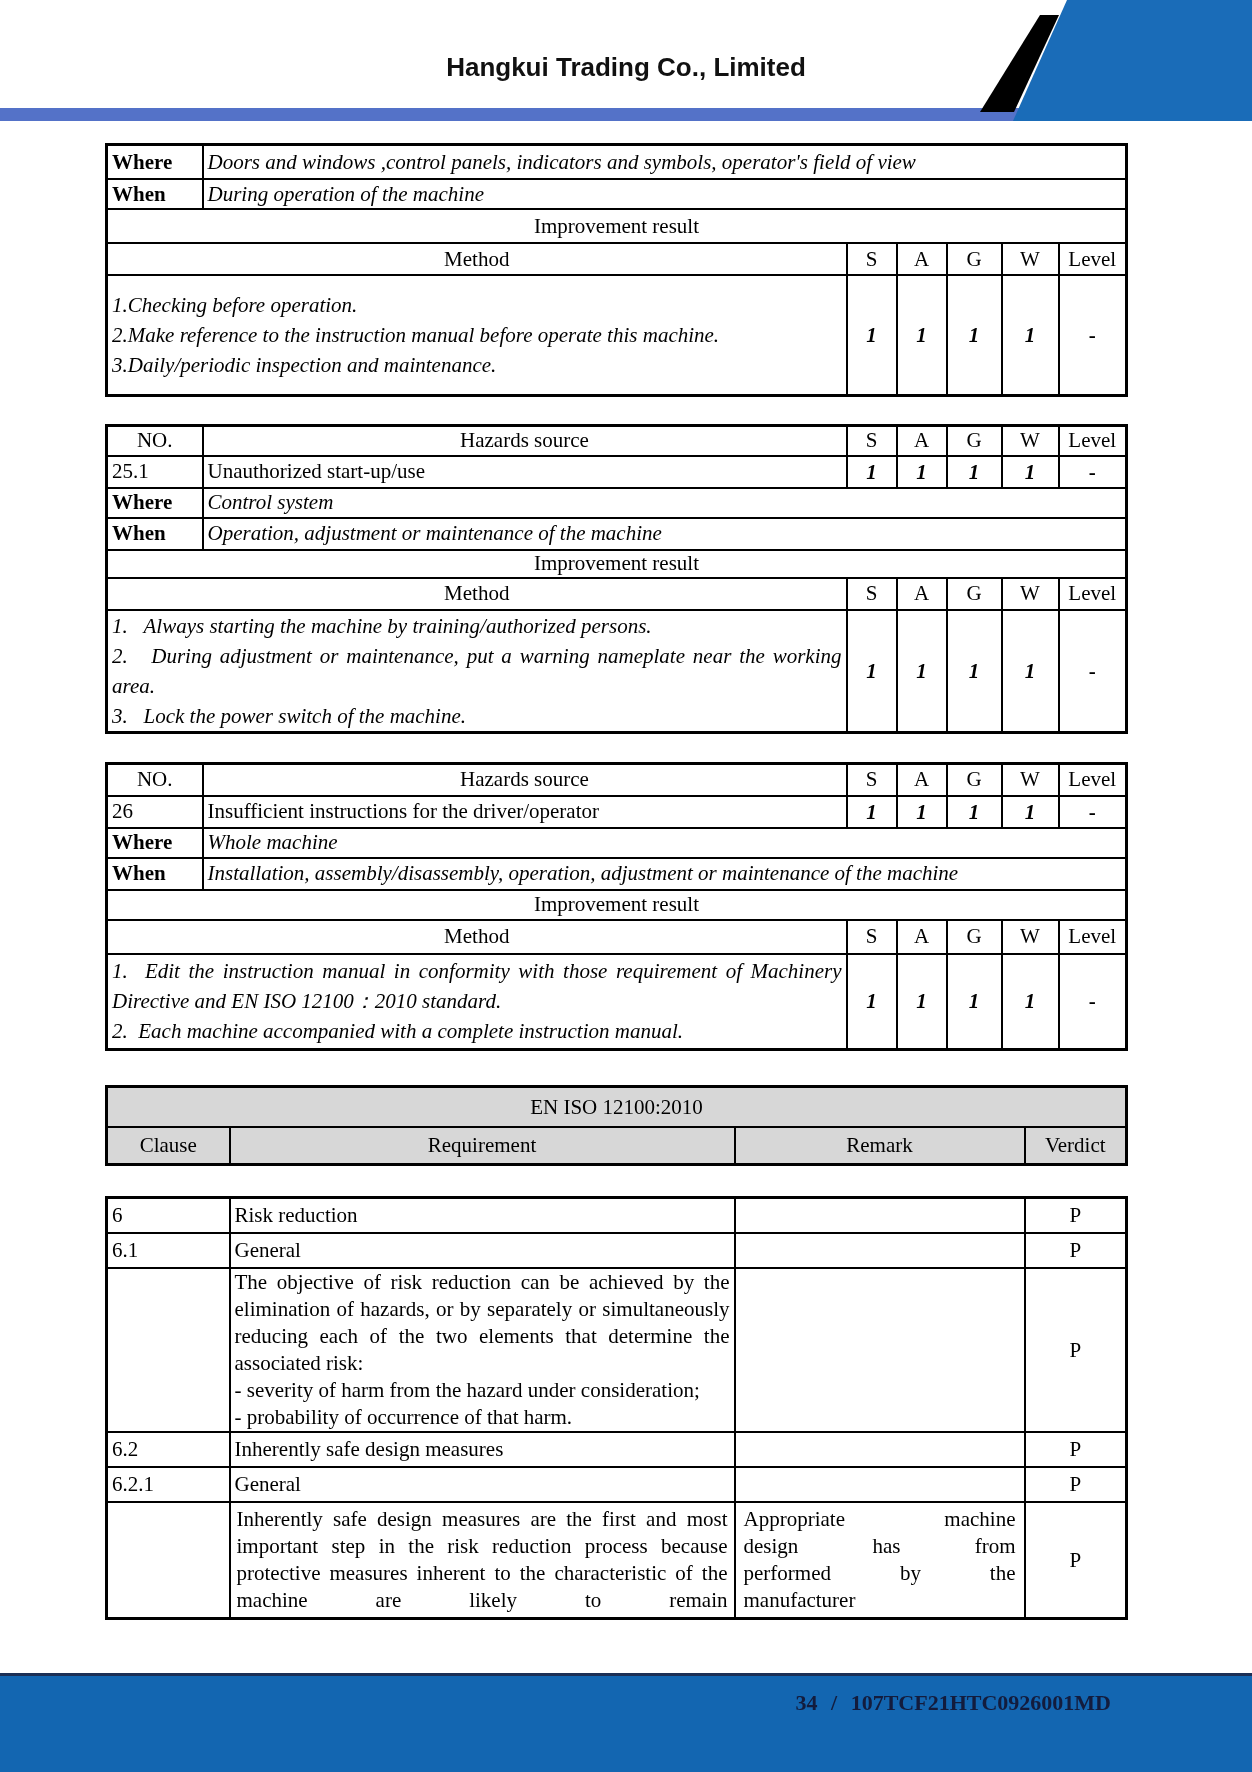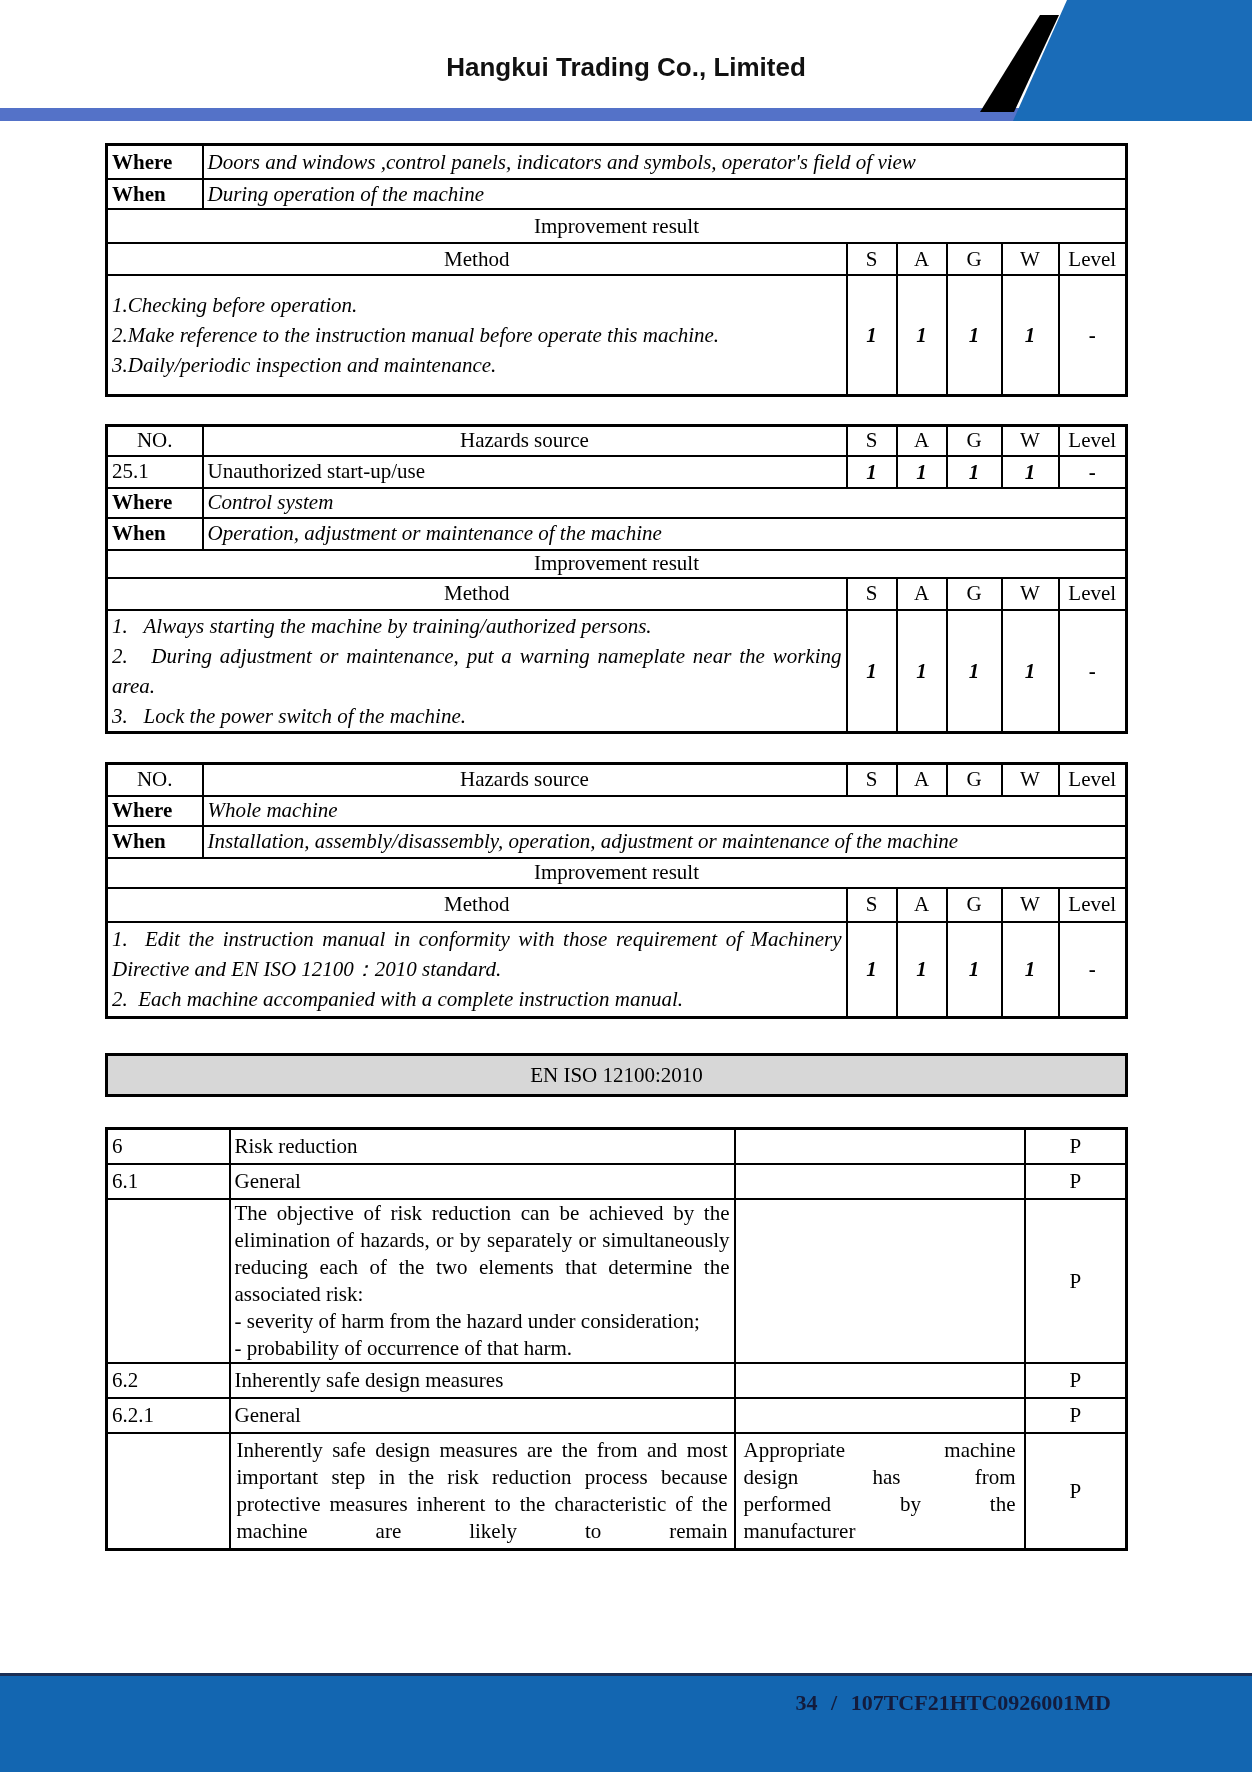--- a/index.html
+++ b/index.html
@@ -188,20 +188,29 @@
       <tbody>
           <tr class="h30">
         <td class="b ctr">NO.</td>
         <td class="b ctr">Hazards source</td>
         <td class="b ctr">S</td>
         <td class="b ctr">A</td>
         <td class="b ctr">G</td>
         <td class="b ctr">W</td>
         <td class="b ctr">Level</td>
       </tr>
+      <tr class="h30">
+        <td>26</td>
+        <td>Insufficient instructions for the driver/operator</td>
+        <td class="score">1</td>
+        <td class="score">1</td>
+        <td class="score">1</td>
+        <td class="score">1</td>
+        <td class="score dash">-</td>
+      </tr>
       <tr class="h28">
         <td class="lblcell">Where</td>
         <td colspan="6" class="ital">Whole machine</td>
       </tr>
       <tr class="h30">
         <td class="lblcell">When</td>
         <td colspan="6" class="ital">Installation, assembly/disassembly, operation, adjustment or maintenance of the machine</td>
       </tr>
       <tr class="h28">
         <td colspan="7" class="b ctr">Improvement result</td>
@@ -231,20 +240,26 @@
     <table class="doc-table iso-head">
       <colgroup>
           <col style="width:123px">
           <col style="width:505px">
           <col style="width:290px">
           <col style="width:102px">
         </colgroup>
       <tbody>
           <tr class="title-row">
         <td colspan="4" class="b ctr">EN ISO 12100:2010</td>
+      </tr>
+      <tr class="col-row">
+        <td class="b ctr">Clause</td>
+        <td class="b ctr">Requirement</td>
+        <td class="b ctr">Remark</td>
+        <td class="b ctr">Verdict</td>
       </tr>
     </tbody>
       </table>
 
     <table class="doc-table iso-body">
       <colgroup>
           <col style="width:123px">
           <col style="width:505px">
           <col style="width:290px">
           <col style="width:102px">
@@ -280,21 +295,21 @@
       </tr>
       <tr class="small">
         <td>6.2.1</td>
         <td class="req">General</td>
         <td></td>
         <td class="verd">P</td>
       </tr>
       <tr>
         <td style="vertical-align:top;"></td>
         <td class="para" style="padding:3px 6px;">
-          <div class="just-all">Inherently safe design measures are the from and most important step in the risk reduction process because protective measures inherent to the characteristic of the machine are likely to remain</div>
+          <div class="just-all">Inherently safe design measures are the first and most important step in the risk reduction process because protective measures inherent to the characteristic of the machine are likely to remain</div>
         </td>
         <td class="para" style="padding:3px 8px;">
           <div class="rline">Appropriate machine</div>
           <div class="rline">design has from</div>
           <div class="rline">performed by the</div>
           <div class="rline">manufacturer</div>
         </td>
         <td class="verd">P</td>
       </tr>
     </tbody>

